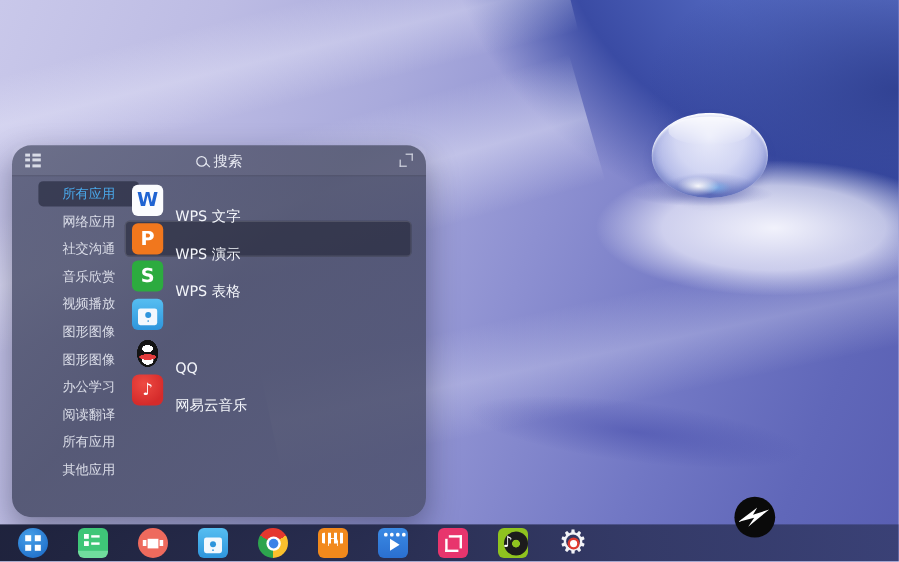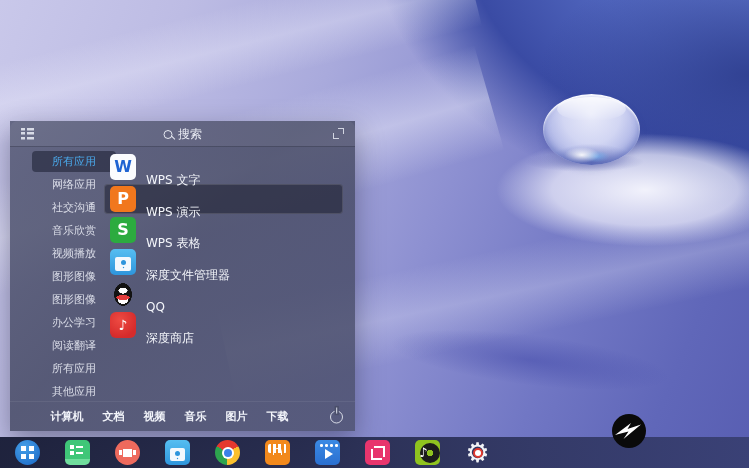--- a/index.html
+++ b/index.html
@@ -37,21 +37,21 @@
   .droplet::before { content:''; position:absolute; left:14%; top:4%; width:72%; height:34%;
     border-radius:50%; background:linear-gradient(rgba(255,255,255,.85), rgba(255,255,255,0)); }
 
   
   .watermark { position:absolute; left:610px; top:412px; display:flex; align-items:center; gap:4px; z-index:40; color:#0a0a0a; }
   .wm-text { display:flex; flex-direction:column; align-items:center; line-height:1; }
   .wm-brand { font-size:25px; font-weight:bold; letter-spacing:1px; }
   .wm-domain { font-size:14px; font-weight:bold; letter-spacing:2.5px; margin-top:1px; }
 
   
-  .launcher { position:absolute; left:10px; top:121px; width:345px; height:310px; border-radius:0;
+  .launcher { position:absolute; left:10px; top:121px; width:345px; height:310px; border-radius:16px;
     background:linear-gradient(135deg, rgba(86,90,118,.88) 0%, rgba(70,74,101,.86) 45%, rgba(76,80,110,.84) 100%);
     box-shadow:0 10px 26px rgba(18,20,42,.38); display:flex; flex-direction:column; z-index:20; }
   .topbar { height:26px; flex:none; display:flex; align-items:center; padding:0 11px; position:relative;
     background:rgba(255,255,255,.055); border-bottom:1px solid rgba(30,32,48,.35); border-radius:8px 8px 0 0; }
   .grid-icon { width:13px; height:12px; background-repeat:no-repeat;
     background-image:
       linear-gradient(#d9dce7,#d9dce7),linear-gradient(#d9dce7,#d9dce7),linear-gradient(#d9dce7,#d9dce7),
       linear-gradient(#d9dce7,#d9dce7),linear-gradient(#d9dce7,#d9dce7),linear-gradient(#d9dce7,#d9dce7);
     background-size:4px 2.5px,4px 2.5px,4px 2.5px,7px 2.5px,7px 2.5px,7px 2.5px;
     background-position:0 0,0 4.7px,0 9.4px,6px 0,6px 4.7px,6px 9.4px; cursor:pointer; }
@@ -212,44 +212,34 @@
           <div class="app-row">
             <div class="app-icon i-wps-spreadsheet">
               <span class="app-glyph">S</span>
             </div>
             <span class="app-label">WPS 表格</span>
           </div>
           <div class="app-row">
             <div class="app-icon i-file-manager">
               <span class="app-glyph"></span>
             </div>
-            <span class="app-label">深度文件管理器</span>
           </div>
           <div class="app-row">
             <div class="app-icon i-qq">
               <span class="app-glyph"></span>
             </div>
             <span class="app-label">QQ</span>
           </div>
           <div class="app-row">
             <div class="app-icon i-netease-music">
               <span class="app-glyph"></span>
             </div>
-            <span class="app-label">深度商店</span>
+            <span class="app-label">网易云音乐</span>
           </div>
       </div>
-    </div>
-    <div class="bottombar">
-      <span class="shortcut">计算机</span>
-        <span class="shortcut">文档</span>
-        <span class="shortcut">视频</span>
-        <span class="shortcut">音乐</span>
-        <span class="shortcut">图片</span>
-        <span class="shortcut">下载</span>
-      <span class="power-btn"></span>
     </div>
   </div>
 
   <div class="taskbar">
     <span class="tb-icon i-tb-launcher"></span>
       <span class="tb-icon i-tb-notes"></span>
       <span class="tb-icon i-tb-media"></span>
       <span class="tb-icon i-file-manager"></span>
       <span class="tb-icon i-tb-chrome"></span>
       <span class="tb-icon i-deepin-store"></span>

